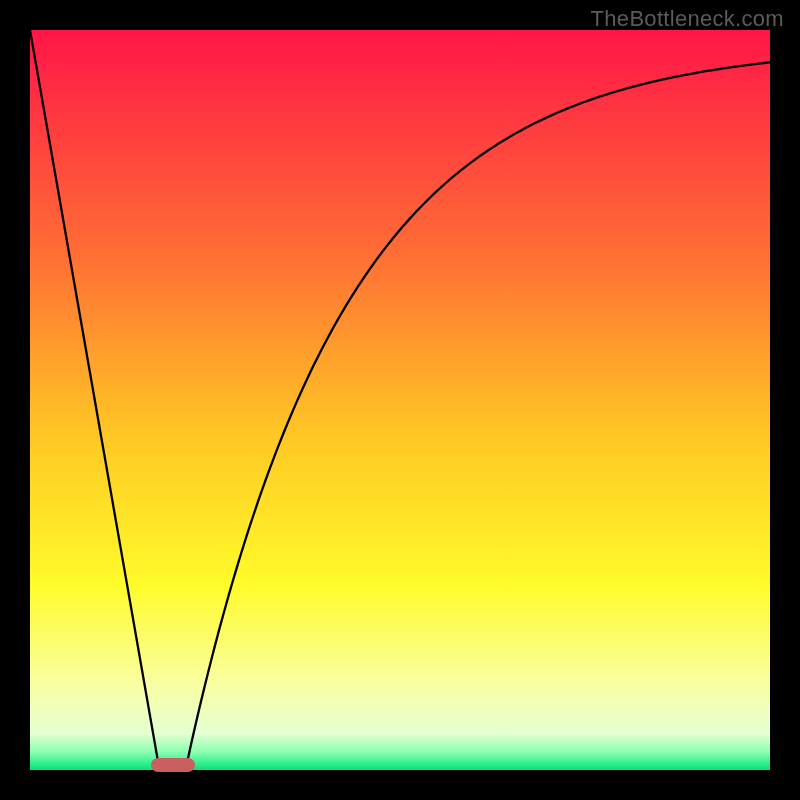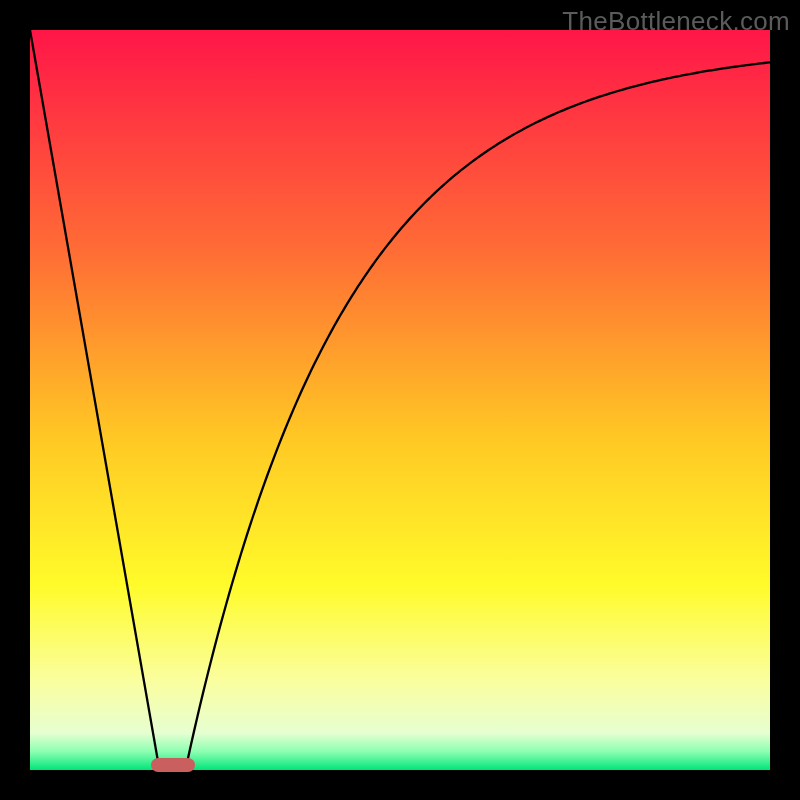--- a/index.html
+++ b/index.html
@@ -21,23 +21,23 @@
   .plot {
     position: absolute;
     left: 30px;
     top: 30px;
     width: 740px;
     height: 740px;
   }
   .watermark {
     position: absolute;
     top: 6px;
-    right: 10px;
+    right: 16px;
     font-family: Arial, Helvetica, sans-serif;
-    font-size: 26px;
+    font-size: 22px;
     font-weight: 500;
     color: #5b5b5b;
     letter-spacing: 0.3px;
   }
   .marker {
     position: absolute;
     background: #c9605f;
     border-radius: 10px;
   }
 </style>

